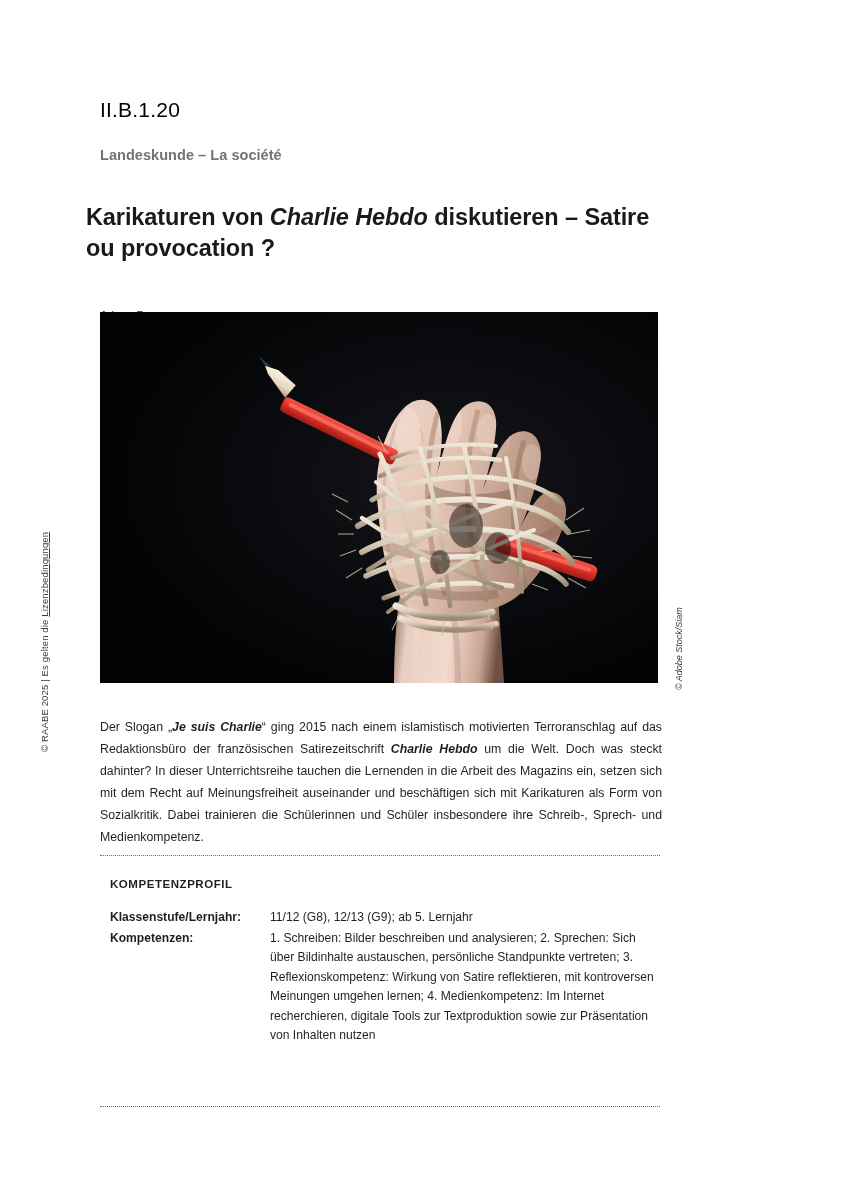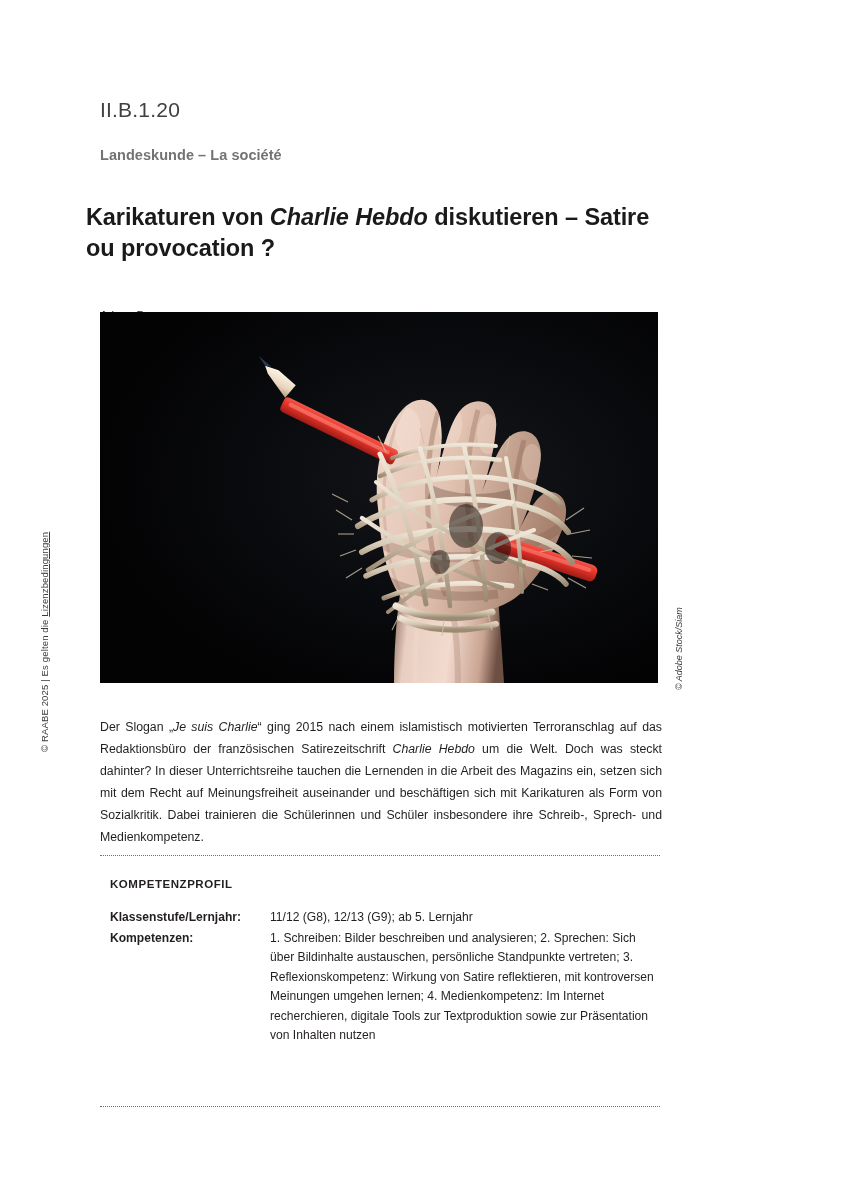--- a/index.html
+++ b/index.html
@@ -43,21 +43,21 @@
     color: #3b3b3b;
     text-decoration: underline;
   }
 
   .doc-code {
     position: absolute;
     left: 100px;
     top: 98px;
     font-size: 21px;
     font-weight: 400;
-    color: #404040;
+    color: #000000;
     letter-spacing: 0.2px;
   }
 
   .kicker {
     position: absolute;
     left: 100px;
     top: 147px;
     font-size: 14.5px;
     font-weight: 700;
     color: #737373;
@@ -123,21 +123,21 @@
   .intro {
     position: absolute;
     left: 100px;
     top: 705px;
     width: 562px;
     font-size: 12.3px;
     line-height: 1.78;
     color: #231f20;
     text-align: justify;
   }
-  .intro i { font-style: italic; }
+  .intro i { font-style: italic; font-weight: bold; }
 
   
   .rule {
     position: absolute;
     left: 100px;
     width: 560px;
     height: 0;
     border-top: 1px dotted #6d6d6d;
   }
   .rule-top { top: 855px; }

